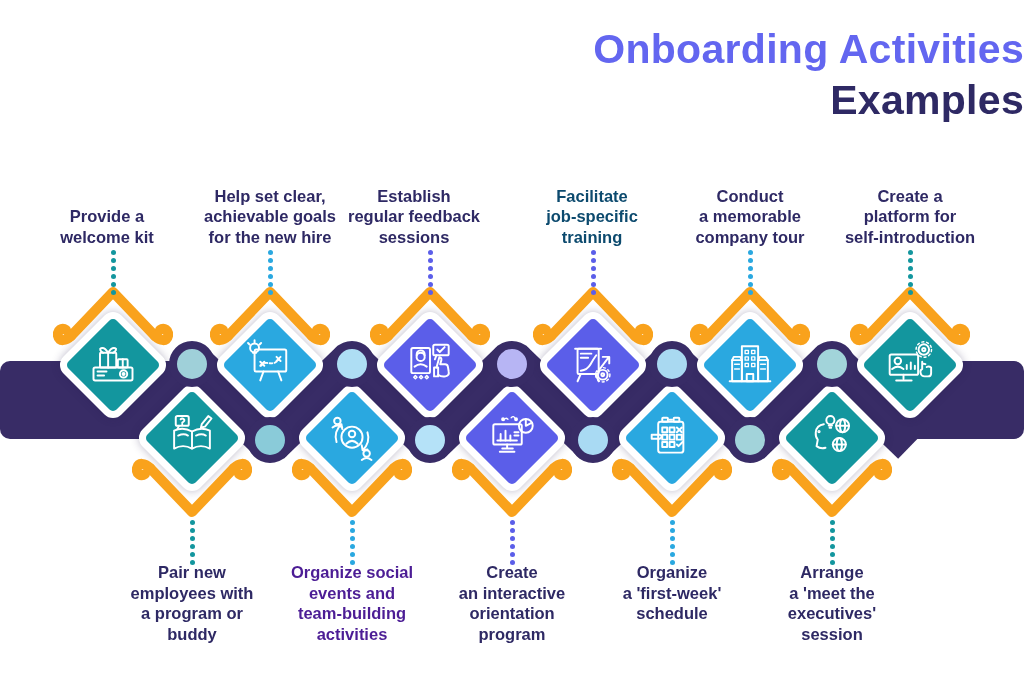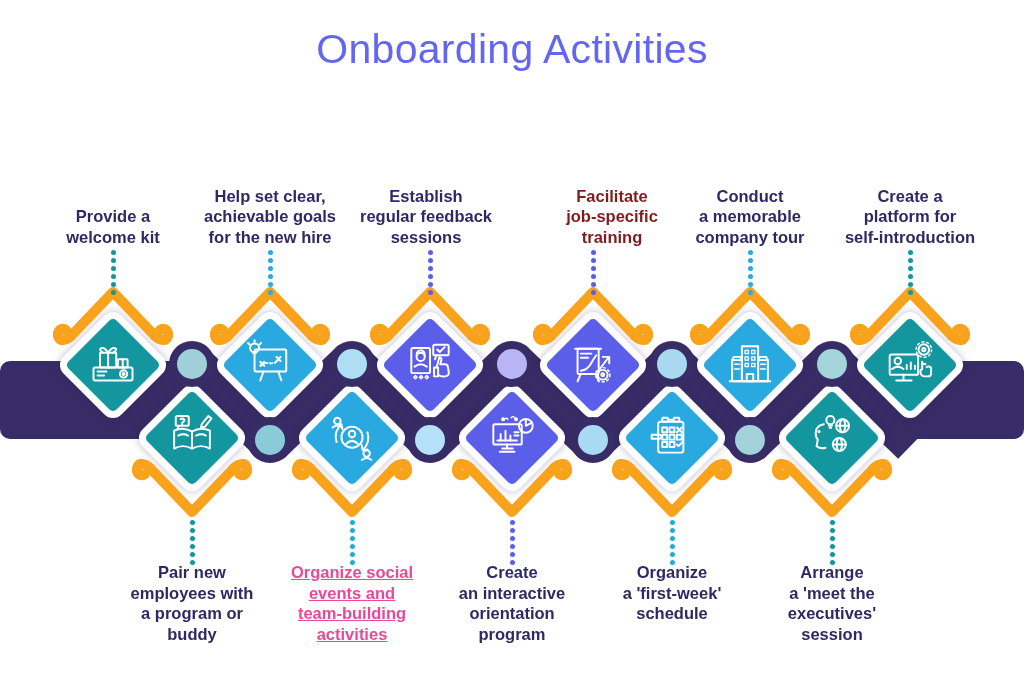--- a/index.html
+++ b/index.html
@@ -1,18 +1,18 @@
 <!DOCTYPE html>
 <html><head>
 <meta charset="utf-8">
 <style>
   html,body{margin:0;padding:0;background:#fff;}
   .canvas{position:relative;width:1024px;height:680px;background:#fff;overflow:hidden;
           font-family:"Liberation Sans",sans-serif;}
-  .title{position:absolute;left:0;right:0;top:24px;text-align:center;font-weight:normal;z-index:5;}
+  .title{position:absolute;left:0;right:0;top:24px;text-align:right;font-weight:bold;z-index:5;}
   .title .l1{font-size:41px;line-height:51px;letter-spacing:.3px;}
   .title .l2{font-size:41px;line-height:51px;letter-spacing:.3px;}
   .logo{position:absolute;left:868px;top:25px;width:150px;height:43px;border-radius:6px;
         display:flex;align-items:center;padding:0 8px 0 12px;box-sizing:border-box;z-index:6;}
   .logo .brand{color:#fff;font-size:25px;font-weight:bold;letter-spacing:.5px;}
   .logo .vdiv{width:2.5px;height:24px;background:#fff;margin:0 8px 0 7px;}
   .logo .tag{color:#fff;font-size:8.5px;font-weight:bold;line-height:1.25;letter-spacing:.3px;}
   .strip{position:absolute;top:361px;height:78px;z-index:1;}
   .seg{position:absolute;width:118px;height:44px;z-index:1;}
   .circle{position:absolute;width:30px;height:30px;border-radius:50%;border:8px solid #382C66;z-index:3;}
@@ -27,20 +27,21 @@
          line-height:20.5px;white-space:pre-line;z-index:5;}
   .label.top{bottom:433px;}
   .label.bot{top:562px;}
 </style>
 </head>
 <body>
 
 <div class="canvas">
   <div class="title">
     <div class="l1" style="color: rgb(99, 102, 240);">Onboarding Activities</div>
+    <div class="l2" style="color: rgb(46, 41, 100);">Examples</div>
   </div>
   <div id="band">
       <div class="strip" style="left: 0px; width: 198px; border-radius: 10px 0px 0px 10px; background: rgb(56, 44, 102);"></div>
       <div class="strip" style="left: 852px; width: 172px; border-radius: 0px 10px 10px 0px; background: rgb(56, 44, 102);"></div>
       <div class="seg" style="left: 172px; top: 380px; background: rgb(56, 44, 102); transform: rotate(44deg);"></div>
       <div class="seg" style="left: 252px; top: 380px; background: rgb(56, 44, 102); transform: rotate(-44deg);"></div>
       <div class="seg" style="left: 332px; top: 380px; background: rgb(56, 44, 102); transform: rotate(44deg);"></div>
       <div class="seg" style="left: 412px; top: 380px; background: rgb(56, 44, 102); transform: rotate(-44deg);"></div>
       <div class="seg" style="left: 493.5px; top: 380px; background: rgb(56, 44, 102); transform: rotate(44deg);"></div>
       <div class="seg" style="left: 573.5px; top: 380px; background: rgb(56, 44, 102); transform: rotate(-44deg);"></div>
@@ -78,21 +79,21 @@
           <path d="M102 56 C107 61 114 62 115 56 C116 50 111 47 107 50"></path>
         </svg></div>
       <div class="dots" style="left: 110.5px; top: 250px;">
         <div class="dot" style="background: rgb(19, 150, 158);"></div>
         <div class="dot" style="background: rgb(19, 150, 158);"></div>
         <div class="dot" style="background: rgb(19, 150, 158);"></div>
         <div class="dot" style="background: rgb(19, 150, 158);"></div>
         <div class="dot" style="background: rgb(19, 150, 158);"></div>
         <div class="dot" style="background: rgb(19, 150, 158);"></div>
       </div>
-      <div class="label top" style="left: 23px; color: rgb(46, 41, 100);">Provide a
+      <div class="label top" style="left: 17px; color: rgb(46, 41, 100);">Provide a
 welcome kit</div>
       <div class="diamond" style="left: 151px; top: 397px; background: rgb(19, 150, 158);">
         <svg class="icon" viewBox="0 0 64 64" fill="none" stroke="#ffffff" stroke-width="2.4" stroke-linecap="round" stroke-linejoin="round">
           <path d="M10 23 Q21 18 32 24 Q43 18 54 23 V45 Q43 39 32 45 Q21 39 10 45 Z"></path>
           <path d="M32 24 v21"></path>
           <path d="M15 29 q7 -3 12 0 M37 29 q7 -3 12 0"></path>
           <rect x="12" y="5" width="16" height="12" rx="2"></rect>
           <path d="M18 9 q2 -2 4 0 t-2 4 M20 14.6 v0.6"></path>
           <path d="M16 17 l-2 4"></path>
           <path d="M44 15 l8 -10 4 3 -8 10 -5 1 z"></path>
@@ -161,21 +162,21 @@
           <path d="M102 16 C107 11 114 10 115 16 C116 22 111 25 107 22"></path>
         </svg></div>
       <div class="dots" style="left: 349.5px; top: 520px;">
         <div class="dot" style="background: rgb(42, 168, 224);"></div>
         <div class="dot" style="background: rgb(42, 168, 224);"></div>
         <div class="dot" style="background: rgb(42, 168, 224);"></div>
         <div class="dot" style="background: rgb(42, 168, 224);"></div>
         <div class="dot" style="background: rgb(42, 168, 224);"></div>
         <div class="dot" style="background: rgb(42, 168, 224);"></div>
       </div>
-      <div class="label bot" style="left: 262px; color: #ec4899; text-decoration: underline;">Organize social
+      <div class="label bot" style="left: 262px; color: #4c1d95;">Organize social
 events and
 team-building
 activities</div>
       <div class="diamond" style="left: 389px; top: 324px; background: rgb(91, 94, 233);">
         <svg class="icon" viewBox="0 0 64 64" fill="none" stroke="#ffffff" stroke-width="2.4" stroke-linecap="round" stroke-linejoin="round">
           <rect x="9" y="11" width="23" height="31" rx="2"></rect>
           <circle cx="20.5" cy="22" r="5"></circle>
           <path d="M15.5 20 q0 -6 5 -6 q5 0 5 6"></path>
           <path d="M13 34 q7.5 -6 15 0"></path>
           <path d="M14 45 l2 2 -2 2 -2 -2 z M21 45 l2 2 -2 2 -2 -2 z M28 45 l2 2 -2 2 -2 -2 z" stroke-width="1.8"></path>
@@ -192,21 +193,21 @@
           <path d="M102 56 C107 61 114 62 115 56 C116 50 111 47 107 50"></path>
         </svg></div>
       <div class="dots" style="left: 427.5px; top: 250px;">
         <div class="dot" style="background: rgb(91, 94, 233);"></div>
         <div class="dot" style="background: rgb(91, 94, 233);"></div>
         <div class="dot" style="background: rgb(91, 94, 233);"></div>
         <div class="dot" style="background: rgb(91, 94, 233);"></div>
         <div class="dot" style="background: rgb(91, 94, 233);"></div>
         <div class="dot" style="background: rgb(91, 94, 233);"></div>
       </div>
-      <div class="label top" style="left: 336px; color: rgb(46, 41, 100);">Establish
+      <div class="label top" style="left: 324px; color: rgb(46, 41, 100);">Establish
 regular feedback
 sessions</div>
       <div class="diamond" style="left: 471px; top: 397px; background: rgb(91, 94, 233);">
         <svg class="icon" viewBox="0 0 64 64" fill="none" stroke="#ffffff" stroke-width="2.4" stroke-linecap="round" stroke-linejoin="round">
           <rect x="9" y="15" width="35" height="25" rx="2"></rect>
           <path d="M14 35 h24"></path>
           <path d="M18 35 v-8 M24 35 v-12 M30 35 v-6"></path>
           <path d="M35 25 h5 M35 29 h5"></path>
           <path d="M26 40 v5 M17 49 h18 M20 45 h13"></path>
           <circle cx="49" cy="17" r="8.5"></circle>
@@ -252,21 +253,21 @@
           <path d="M102 56 C107 61 114 62 115 56 C116 50 111 47 107 50"></path>
         </svg></div>
       <div class="dots" style="left: 590.5px; top: 250px;">
         <div class="dot" style="background: rgb(91, 94, 233);"></div>
         <div class="dot" style="background: rgb(91, 94, 233);"></div>
         <div class="dot" style="background: rgb(91, 94, 233);"></div>
         <div class="dot" style="background: rgb(91, 94, 233);"></div>
         <div class="dot" style="background: rgb(91, 94, 233);"></div>
         <div class="dot" style="background: rgb(91, 94, 233);"></div>
       </div>
-      <div class="label top" style="left: 522px; color: #7f1d1d;">Facilitate
+      <div class="label top" style="left: 502px; color: #0c4a6e;">Facilitate
 job-specific
 training</div>
       <div class="diamond" style="left: 631px; top: 397px; background: rgb(42, 168, 224);">
         <svg class="icon" viewBox="0 0 64 64" fill="none" stroke="#ffffff" stroke-width="2.4" stroke-linecap="round" stroke-linejoin="round">
           <rect x="15" y="12" width="31" height="38" rx="3"></rect>
           <rect x="20" y="7" width="7" height="5" rx="1"></rect>
           <rect x="34" y="7" width="7" height="5" rx="1"></rect>
           <path d="M29 9.5 h3"></path>
           <rect x="20" y="19" width="6" height="6"></rect>
           <rect x="29" y="19" width="6" height="6"></rect>

